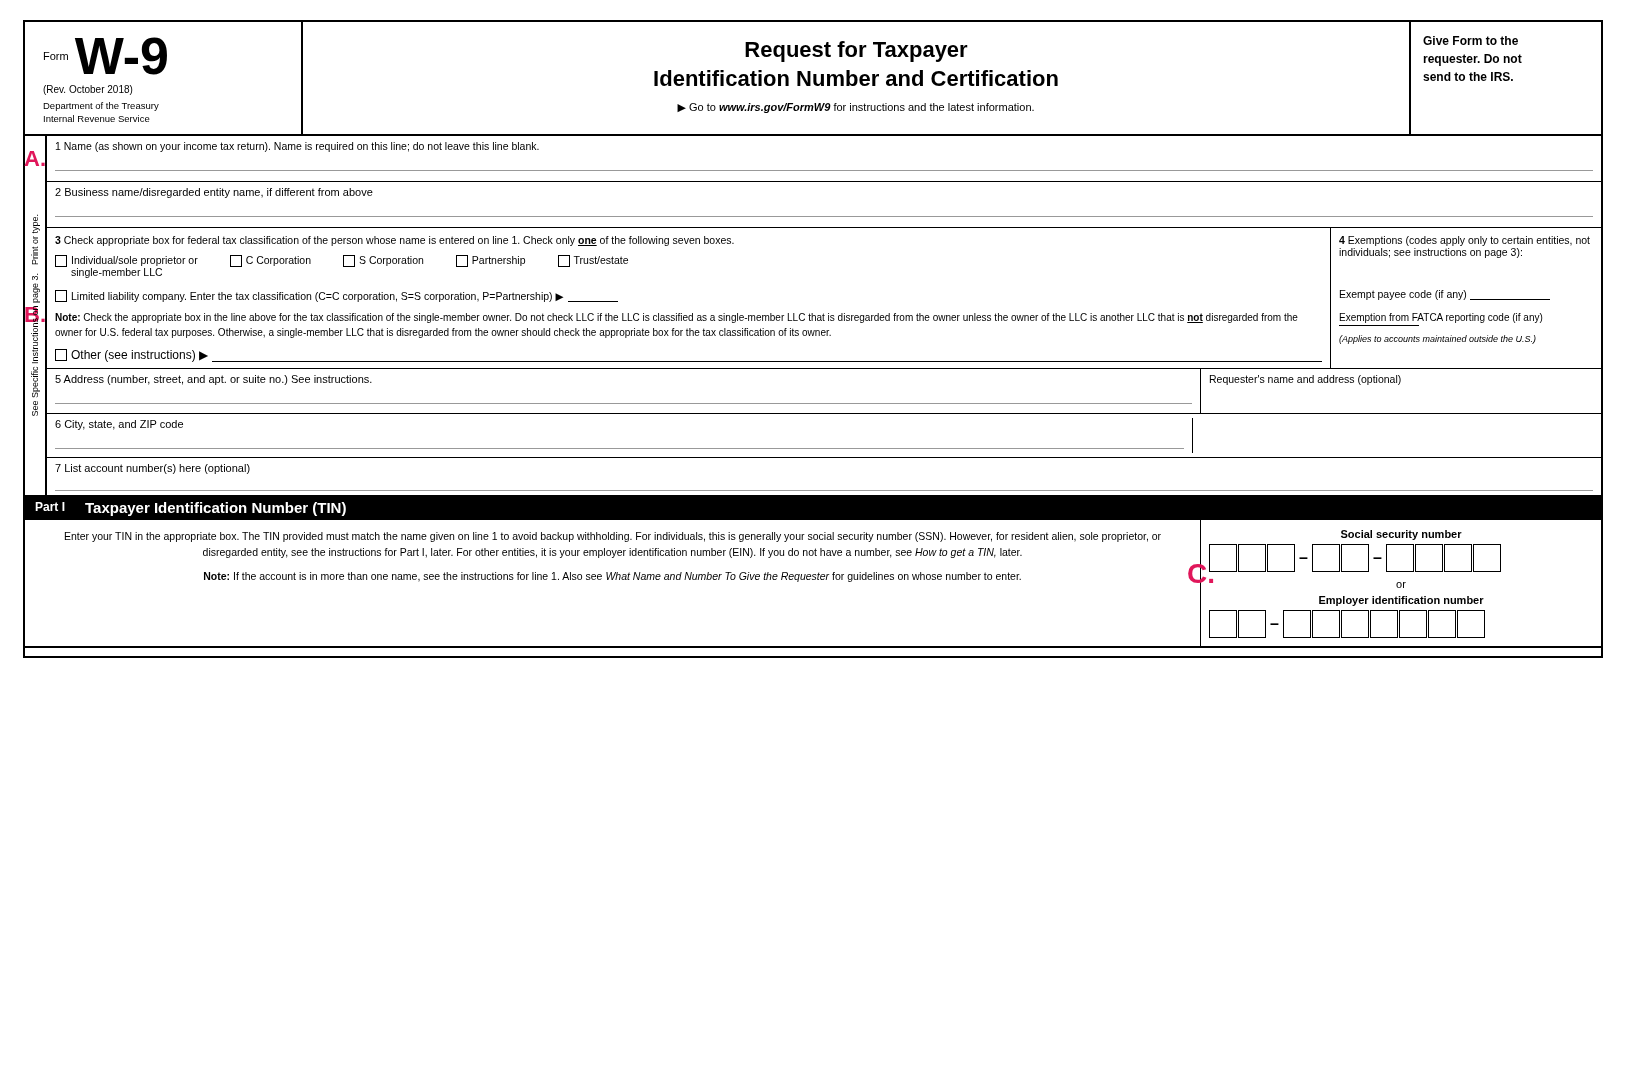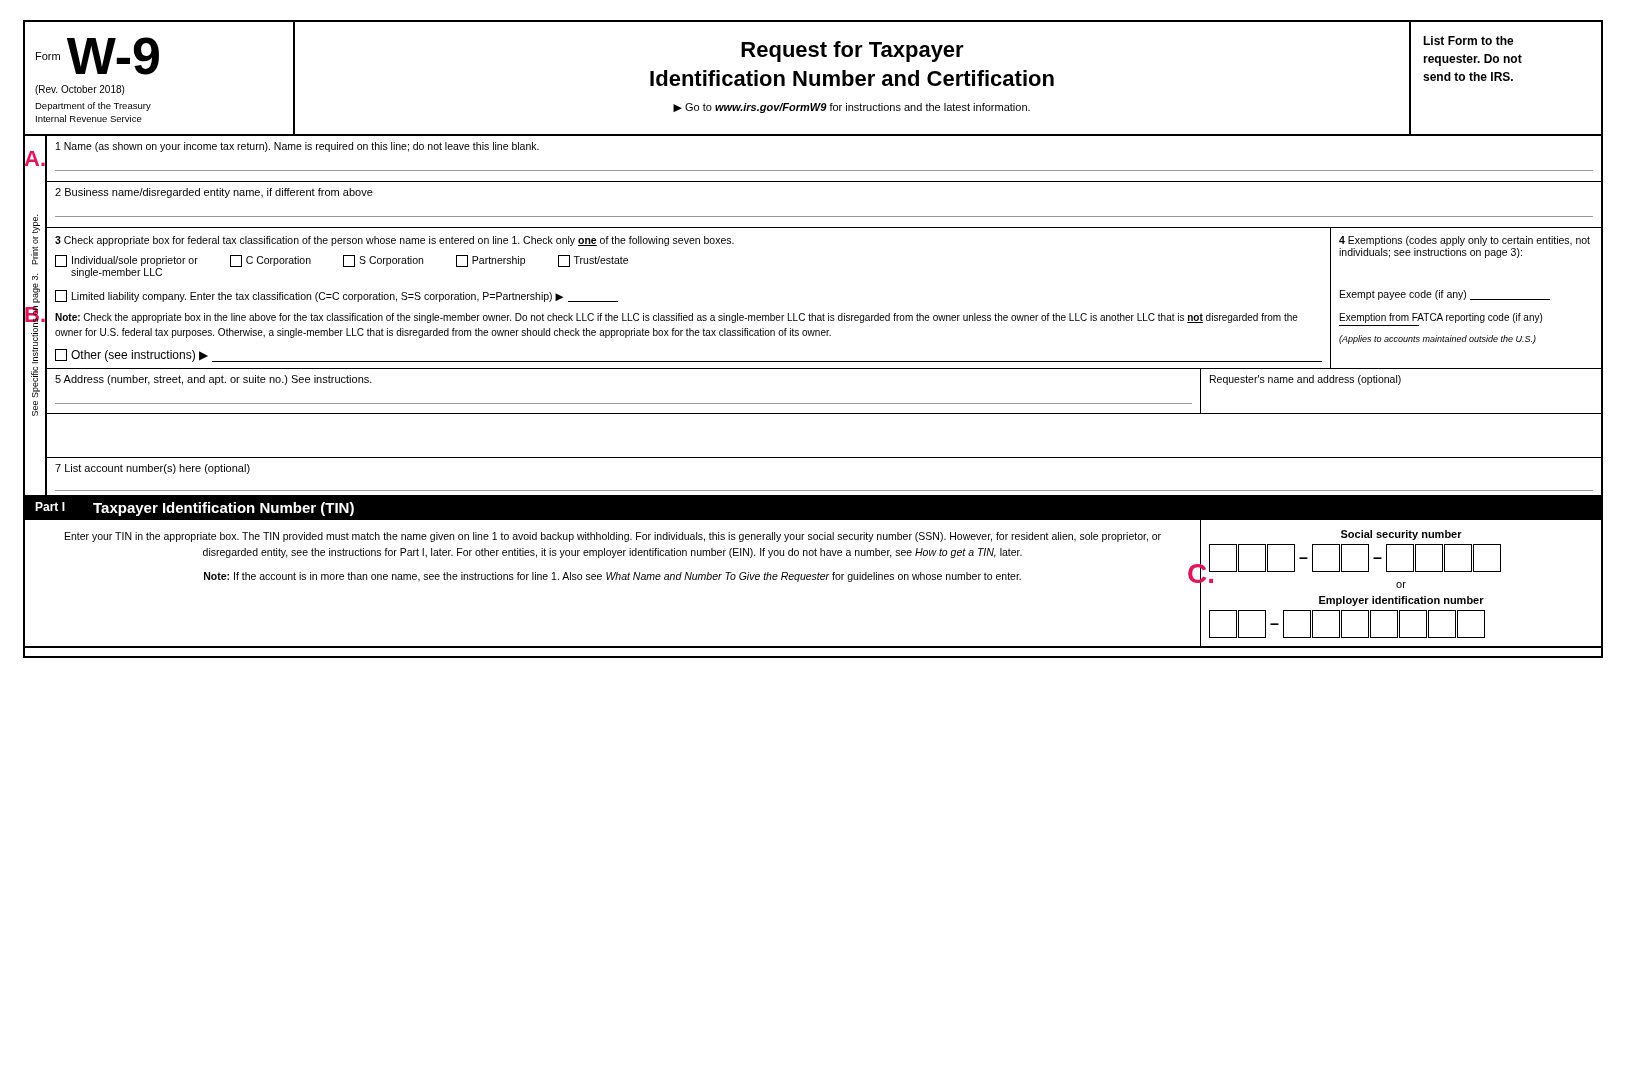--- a/index.html
+++ b/index.html
@@ -19,20 +19,21 @@
     
     .header {
       display: flex;
       border-bottom: 2px solid #000;
     }
     .header-left {
       width: 270px;
       border-right: 2px solid #000;
       padding: 8px 10px;
       flex-shrink: 0;
+      margin-left: 8px;
     }
     .form-number {
       display: flex;
       align-items: center;
       gap: 6px;
     }
     .form-label {
       font-size: 11px;
       font-weight: normal;
     }
@@ -260,21 +261,21 @@
       padding: 4px 8px;
       min-height: 36px;
     }
     
     .part-header {
       background: #000;
       color: #fff;
       padding: 4px 10px;
       display: flex;
       align-items: center;
-      gap: 28px;
+      gap: 20px;
     }
     .part-label {
       font-size: 12px;
       font-weight: bold;
     }
     .part-title {
       font-size: 15px;
       font-weight: bold;
     }
     .part-body {
@@ -378,21 +379,21 @@
         <div>Request for Taxpayer</div>
         <div>Identification Number and Certification</div>
       </div>
       <div class="go-to-line">
         <span>▶ Go to</span>
         <em>www.irs.gov/FormW9</em>
         <span>for instructions and the latest information.</span>
       </div>
     </div>
     <div class="header-right">
-      <div>List Form to the</div>
+      <div>Give Form to the</div>
       <div>requester. Do not</div>
       <div>send to the IRS.</div>
     </div>
   </div>
 
   <div class="form-body">
 
     <div class="side-label">
       <span class="side-label-a">A.</span>
       <div class="side-text">
@@ -486,20 +487,24 @@
         <div class="line5">
           <label>5  Address (number, street, and apt. or suite no.) See instructions.</label>
           <input type="text" style="width: 100%; border-top: none; border-right: none; border-left: none; border-image: initial; border-bottom: 1px solid rgb(153, 153, 153); outline: none; margin-top: 6px; font-size: 11px;">
         </div>
         <div class="requester-block">
           <span>Requester's name and address (optional)</span>
         </div>
       </div>
 
       <div class="line6">
+        <div class="line6-left">
+          <label>6  City, state, and ZIP code</label>
+          <input type="text" style="width: 100%; border-top: none; border-right: none; border-left: none; border-image: initial; border-bottom: 1px solid rgb(153, 153, 153); outline: none; margin-top: 6px; font-size: 11px;">
+        </div>
         <div class="line6-right"></div>
       </div>
 
       <div class="line7">
         <label>7  List account number(s) here (optional)</label>
         <input type="text" style="width: 100%; border-top: none; border-right: none; border-left: none; border-image: initial; border-bottom: 1px solid rgb(153, 153, 153); outline: none; margin-top: 4px; font-size: 11px;">
       </div>
     </div>
   </div>
 

